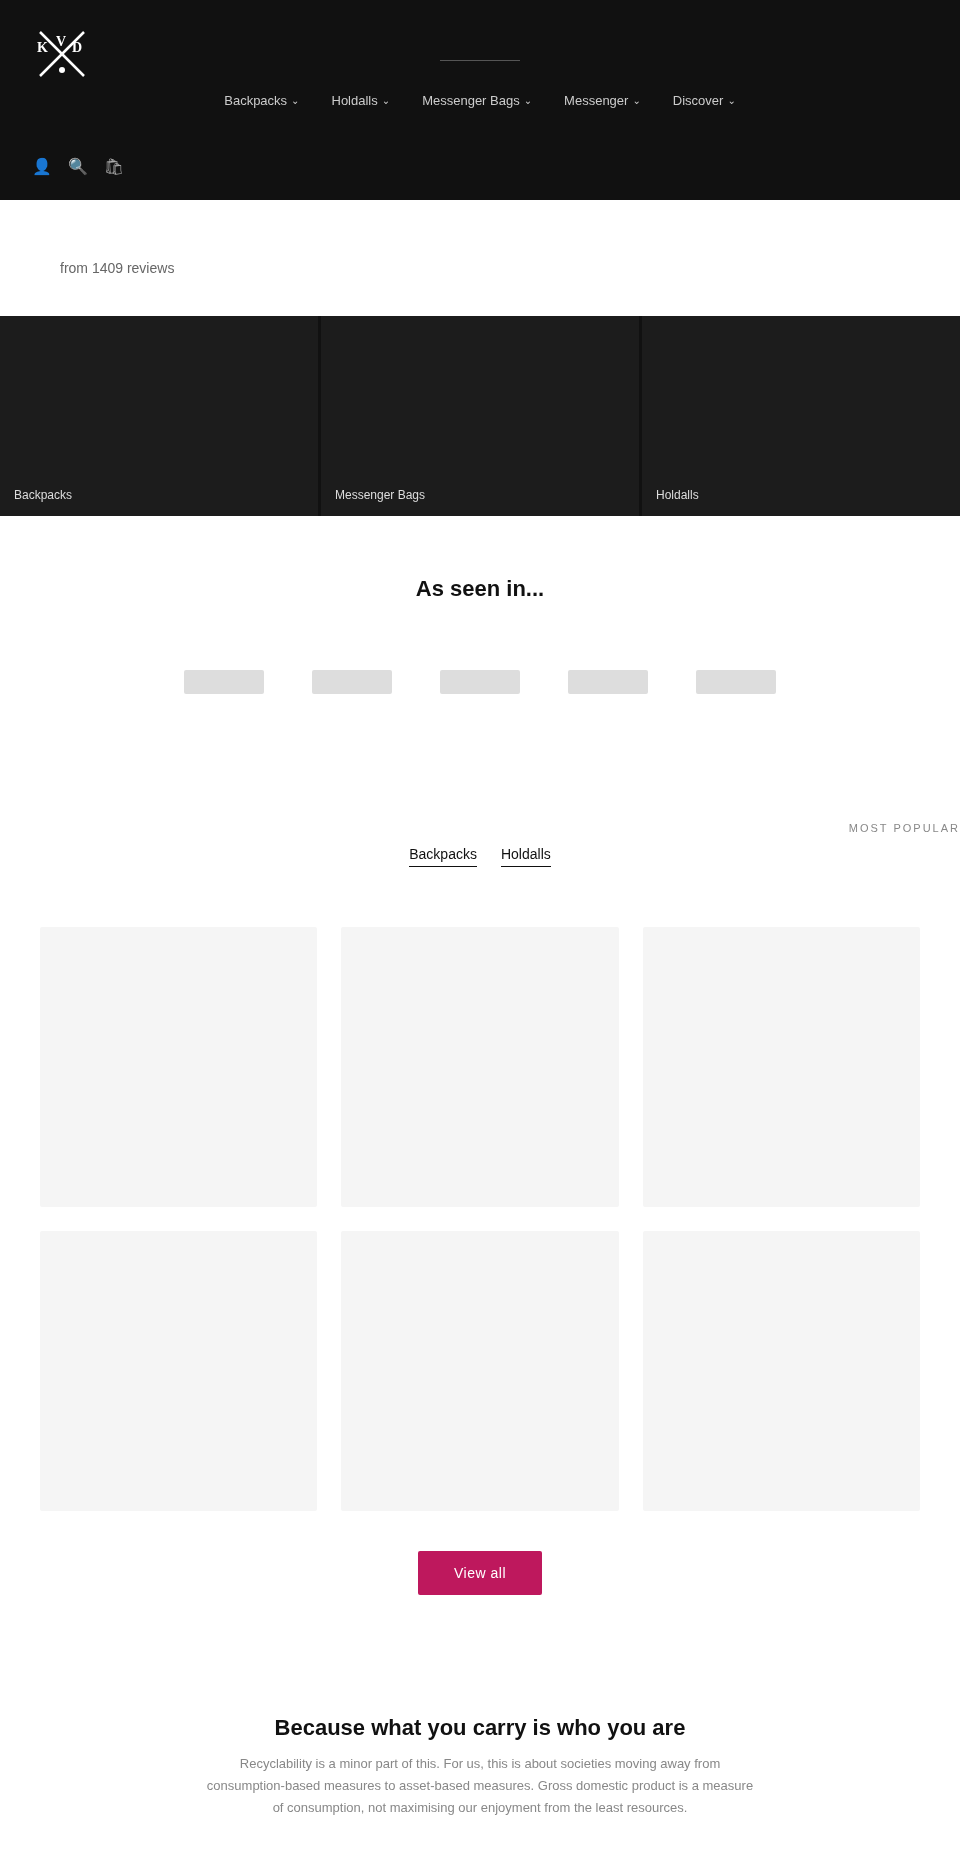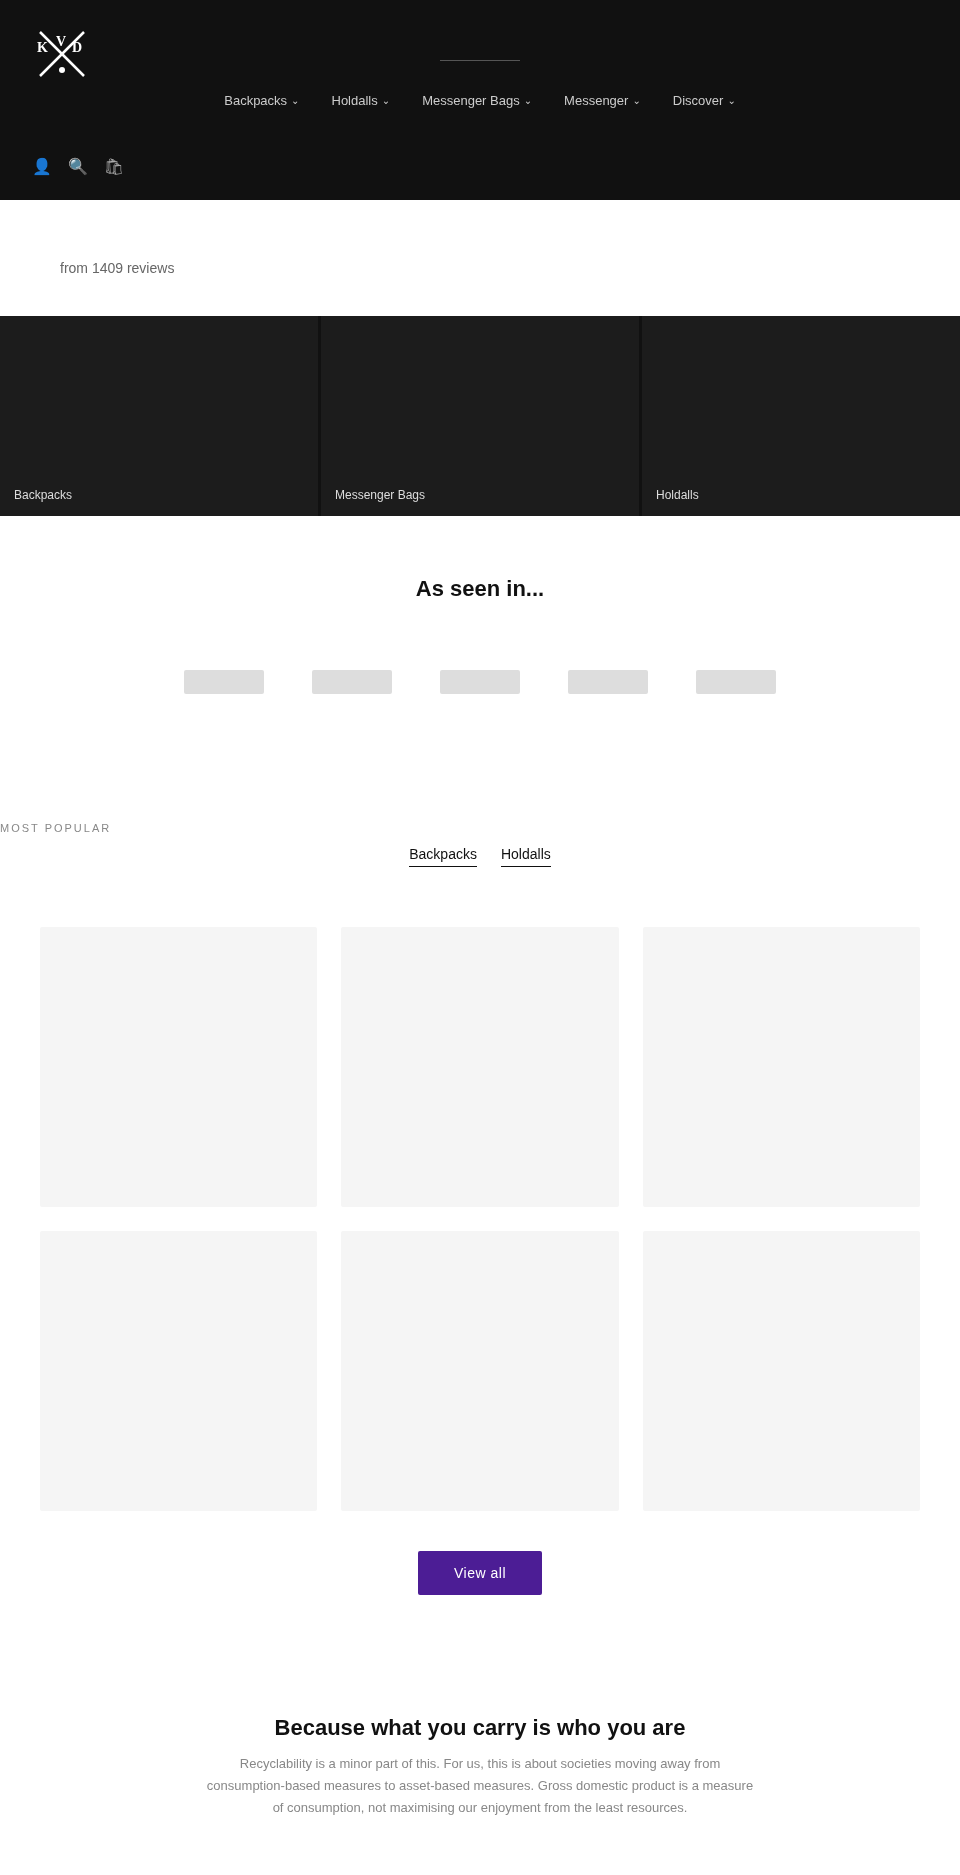--- a/index.html
+++ b/index.html
@@ -126,21 +126,21 @@
     .press-logo-placeholder {
       width: 80px;
       height: 24px;
       background: #ddd;
       border-radius: 2px;
     }
 
     
     .most-popular-section {
       padding: 60px 0 20px;
-      text-align: left;
+      text-align: right;
       background: #fff;
     }
     .most-popular-label {
       font-size: 11px;
       letter-spacing: 2px;
       color: #888;
       text-transform: uppercase;
       margin-bottom: 12px;
     }
     .most-popular-tabs {
@@ -175,21 +175,21 @@
       border-radius: 2px;
     }
 
     
     .view-all-section {
       text-align: center;
       padding: 40px 0 60px;
       background: #fff;
     }
     .view-all-btn {
-      background: #4c1d95;
+      background: #be185d;
       color: #fff;
       border: none;
       padding: 14px 36px;
       font-size: 14px;
       cursor: pointer;
       border-radius: 2px;
       letter-spacing: 0.5px;
     }
 
     

